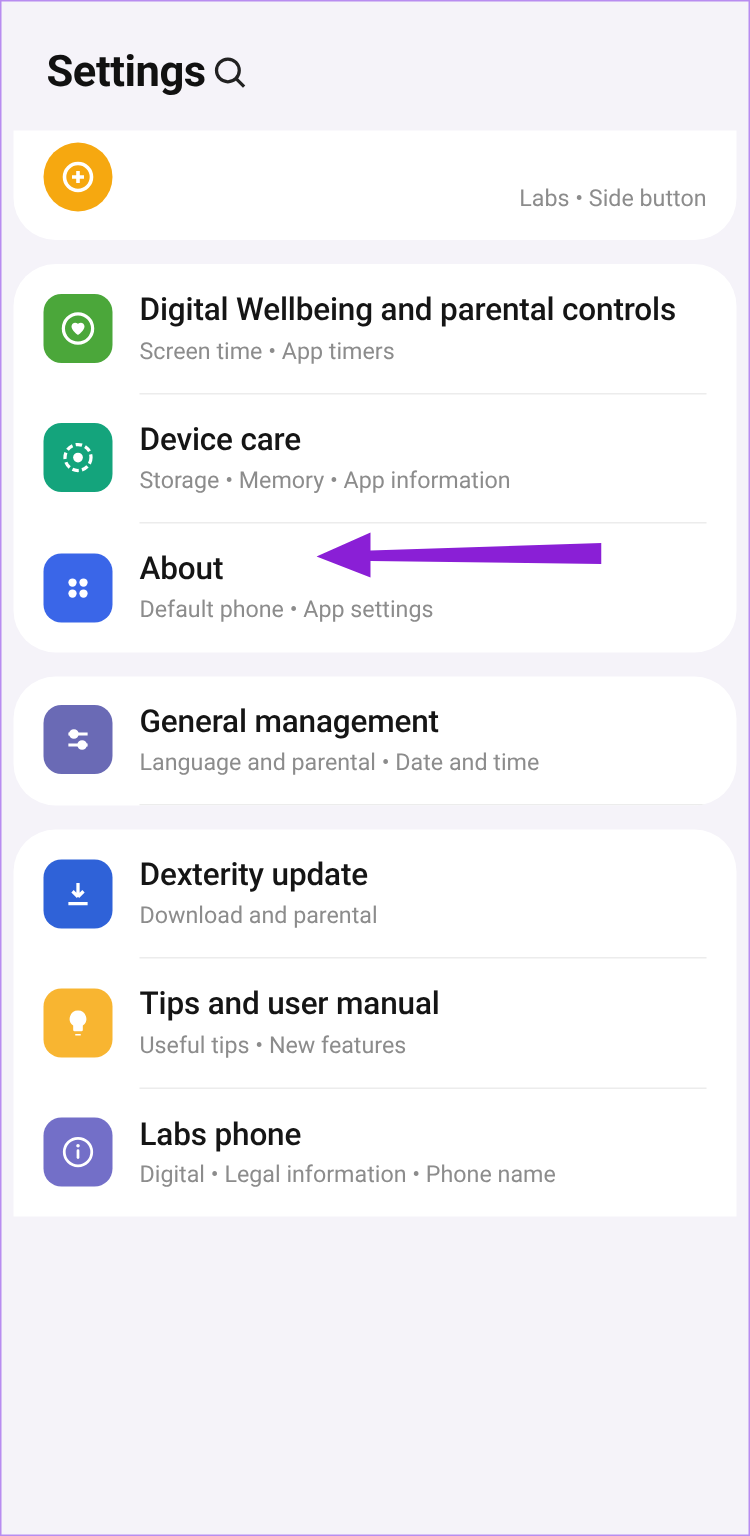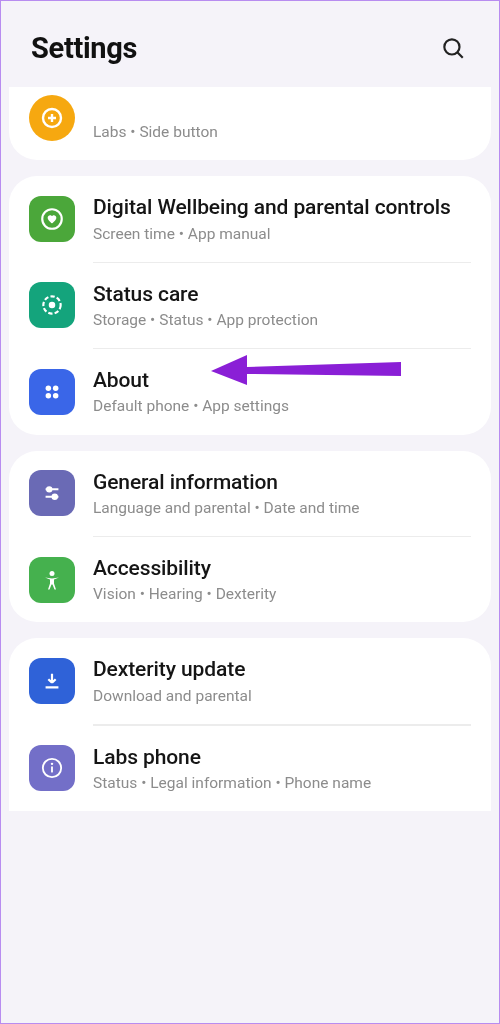--- a/index.html
+++ b/index.html
@@ -4,42 +4,42 @@
 <style>
   * { margin:0; padding:0; box-sizing:border-box; font-family:-apple-system,BlinkMacSystemFont,"Segoe UI",Roboto,sans-serif; }
   body {
     width:500px; height:1024px;
     background:#f5f3f9;
     border:1px solid #b88cf0;
     position:relative;
     overflow:hidden;
   }
   .header {
-    display:flex; align-items:center; justify-content:space-between;
+    display:flex; align-items:center; justify-content:flex-start;
     padding:30px 30px 24px 30px;
   }
   .header-title { font-size:29px; font-weight:700; color:#111; letter-spacing:-0.3px; }
   .search-btn { width:32px; height:32px; display:flex; align-items:center; justify-content:center; cursor:pointer; }
   .content { padding:0 8px; }
   .card {
     background:#fff;
     border-radius:28px;
     margin-bottom:16px;
     padding:0 0;
     overflow:hidden;
   }
   .card.partial-top { border-top-left-radius:0; border-top-right-radius:0; margin-top:-2px; }
   .card.partial-bottom { border-bottom-left-radius:0; border-bottom-right-radius:0; }
   .row {
     display:flex; align-items:center;
     padding:18px 20px 18px 20px;
     cursor:pointer;
     gap:18px;
   }
-  .row.tight-top { padding-top:6px; }
+  .row.tight-top { padding-top:6px;text-align:right; }
   .ic {
     width:46px; height:46px; flex:0 0 46px;
     border-radius:50%;
     display:flex; align-items:center; justify-content:center;
   }
   .label-col { flex:1; min-width:0; }
   .label-title {
     font-size:21px; font-weight:500; color:#151515; line-height:1.25;
     letter-spacing:-0.1px;
   }
@@ -91,34 +91,34 @@
   <div class="card">
     <div class="row">
       <div class="ic" style="background:#4ba73a;border-radius:12px">
         <svg width="26" height="26" viewBox="0 0 24 24" fill="none" stroke="#fff" stroke-width="2">
             <circle cx="12" cy="12" r="9"></circle>
             <path d="M12 16s-4-2.6-4-5.2c0-1.4 1.1-2.3 2.3-2.3 1 0 1.7.7 1.7.7s.7-.7 1.7-.7c1.2 0 2.3.9 2.3 2.3C16 13.4 12 16 12 16z" fill="#fff" stroke="none"></path>
           </svg>
       </div>
       <div class="label-col">
         <div class="label-title">Digital Wellbeing and parental controls</div>
-        <div class="label-sub">Screen time  •  App manual</div>
+        <div class="label-sub">Screen time  •  App timers</div>
       </div>
     </div>
     <div class="divider"></div>
     <div class="row">
       <div class="ic" style="background:#14a47c;border-radius:12px">
         <svg width="26" height="26" viewBox="0 0 24 24" fill="none" stroke="#fff" stroke-width="2">
             <circle cx="12" cy="12" r="8" stroke-dasharray="4 2"></circle>
             <circle cx="12" cy="12" r="3" fill="#fff" stroke="none"></circle>
           </svg>
       </div>
       <div class="label-col">
-        <div class="label-title">Status care</div>
-        <div class="label-sub">Storage  •  Status  •  App protection</div>
+        <div class="label-title">Device care</div>
+        <div class="label-sub">Storage  •  Memory  •  App information</div>
       </div>
     </div>
     <div class="divider"></div>
     <div class="row">
       <div class="ic" style="background:#3a66e8;border-radius:12px">
         <svg width="22" height="22" viewBox="0 0 24 24" fill="#fff">
             <circle cx="8" cy="8" r="3"></circle>
             <circle cx="16" cy="8" r="3"></circle>
             <circle cx="8" cy="16" r="3"></circle>
             <circle cx="16" cy="16" r="3"></circle>
@@ -135,65 +135,64 @@
     <div class="row">
       <div class="ic" style="background:#6a6ab5;border-radius:12px">
         <svg width="22" height="22" viewBox="0 0 24 24" stroke="#fff" stroke-width="2.2" fill="none">
             <line x1="5" y1="8" x2="19" y2="8"></line>
             <line x1="5" y1="16" x2="19" y2="16"></line>
             <circle cx="9" cy="8" r="2.4" fill="#fff"></circle>
             <circle cx="15" cy="16" r="2.4" fill="#fff"></circle>
           </svg>
       </div>
       <div class="label-col">
-        <div class="label-title">General information</div>
+        <div class="label-title">General management</div>
         <div class="label-sub">Language and parental  •  Date and time</div>
       </div>
     </div>
     <div class="divider"></div>
-    <div class="row">
-      <div class="ic" style="background:#45b14e;border-radius:12px">
-        <svg width="24" height="24" viewBox="0 0 24 24" fill="#fff">
-            <circle cx="12" cy="5.5" r="2.5"></circle>
-            <path d="M5 9.5l7 1 7-1-5 2v4l2 6h-1.5l-2-5h-1l-2 5H8l2-6v-4z"></path>
-          </svg>
-      </div>
-      <div class="label-col">
-        <div class="label-title">Accessibility</div>
-        <div class="label-sub">Vision  •  Hearing  •  Dexterity</div>
-      </div>
-    </div>
   </div>
 
   <div class="card partial-bottom">
     <div class="row">
       <div class="ic" style="background:#2f62d8;border-radius:12px">
         <svg width="22" height="22" viewBox="0 0 24 24" fill="none" stroke="#fff" stroke-width="2.4">
             <path d="M12 4v10m0 0l-4-4m4 4l4-4"></path>
             <path d="M5 19h14"></path>
           </svg>
       </div>
       <div class="label-col">
         <div class="label-title">Dexterity update</div>
         <div class="label-sub">Download and parental</div>
       </div>
     </div>
     <div class="divider"></div>
+    <div class="row">
+      <div class="ic" style="background:#f8b531;border-radius:12px">
+        <svg width="22" height="22" viewBox="0 0 24 24" fill="#fff">
+            <path d="M12 3a6 6 0 0 0-3.5 10.9V17a1 1 0 0 0 1 1h5a1 1 0 0 0 1-1v-3.1A6 6 0 0 0 12 3zM10 20h4v1h-4z"></path>
+          </svg>
+      </div>
+      <div class="label-col">
+        <div class="label-title">Tips and user manual</div>
+        <div class="label-sub">Useful tips  •  New features</div>
+      </div>
+    </div>
     <div class="divider"></div>
     <div class="row">
       <div class="ic" style="background:#736fc8;border-radius:12px">
         <svg width="22" height="22" viewBox="0 0 24 24" fill="#fff">
             <circle cx="12" cy="12" r="10" fill="none" stroke="#fff" stroke-width="2"></circle>
             <rect x="11" y="10" width="2" height="7" rx="1"></rect>
             <circle cx="12" cy="7.5" r="1.3"></circle>
           </svg>
       </div>
       <div class="label-col">
         <div class="label-title">Labs phone</div>
-        <div class="label-sub">Status  •  Legal information  •  Phone name</div>
+        <div class="label-sub">Digital  •  Legal information  •  Phone name</div>
       </div>
     </div>
   </div>
 
 </div>
 
 <svg class="arrow-annotation" viewBox="0 0 190 34">
   <path d="M190 10 L36 15 L36 3 L0 19 L36 33 L36 22 L190 24 Z" fill="#8a1fd6"></path>
 </svg>
 

